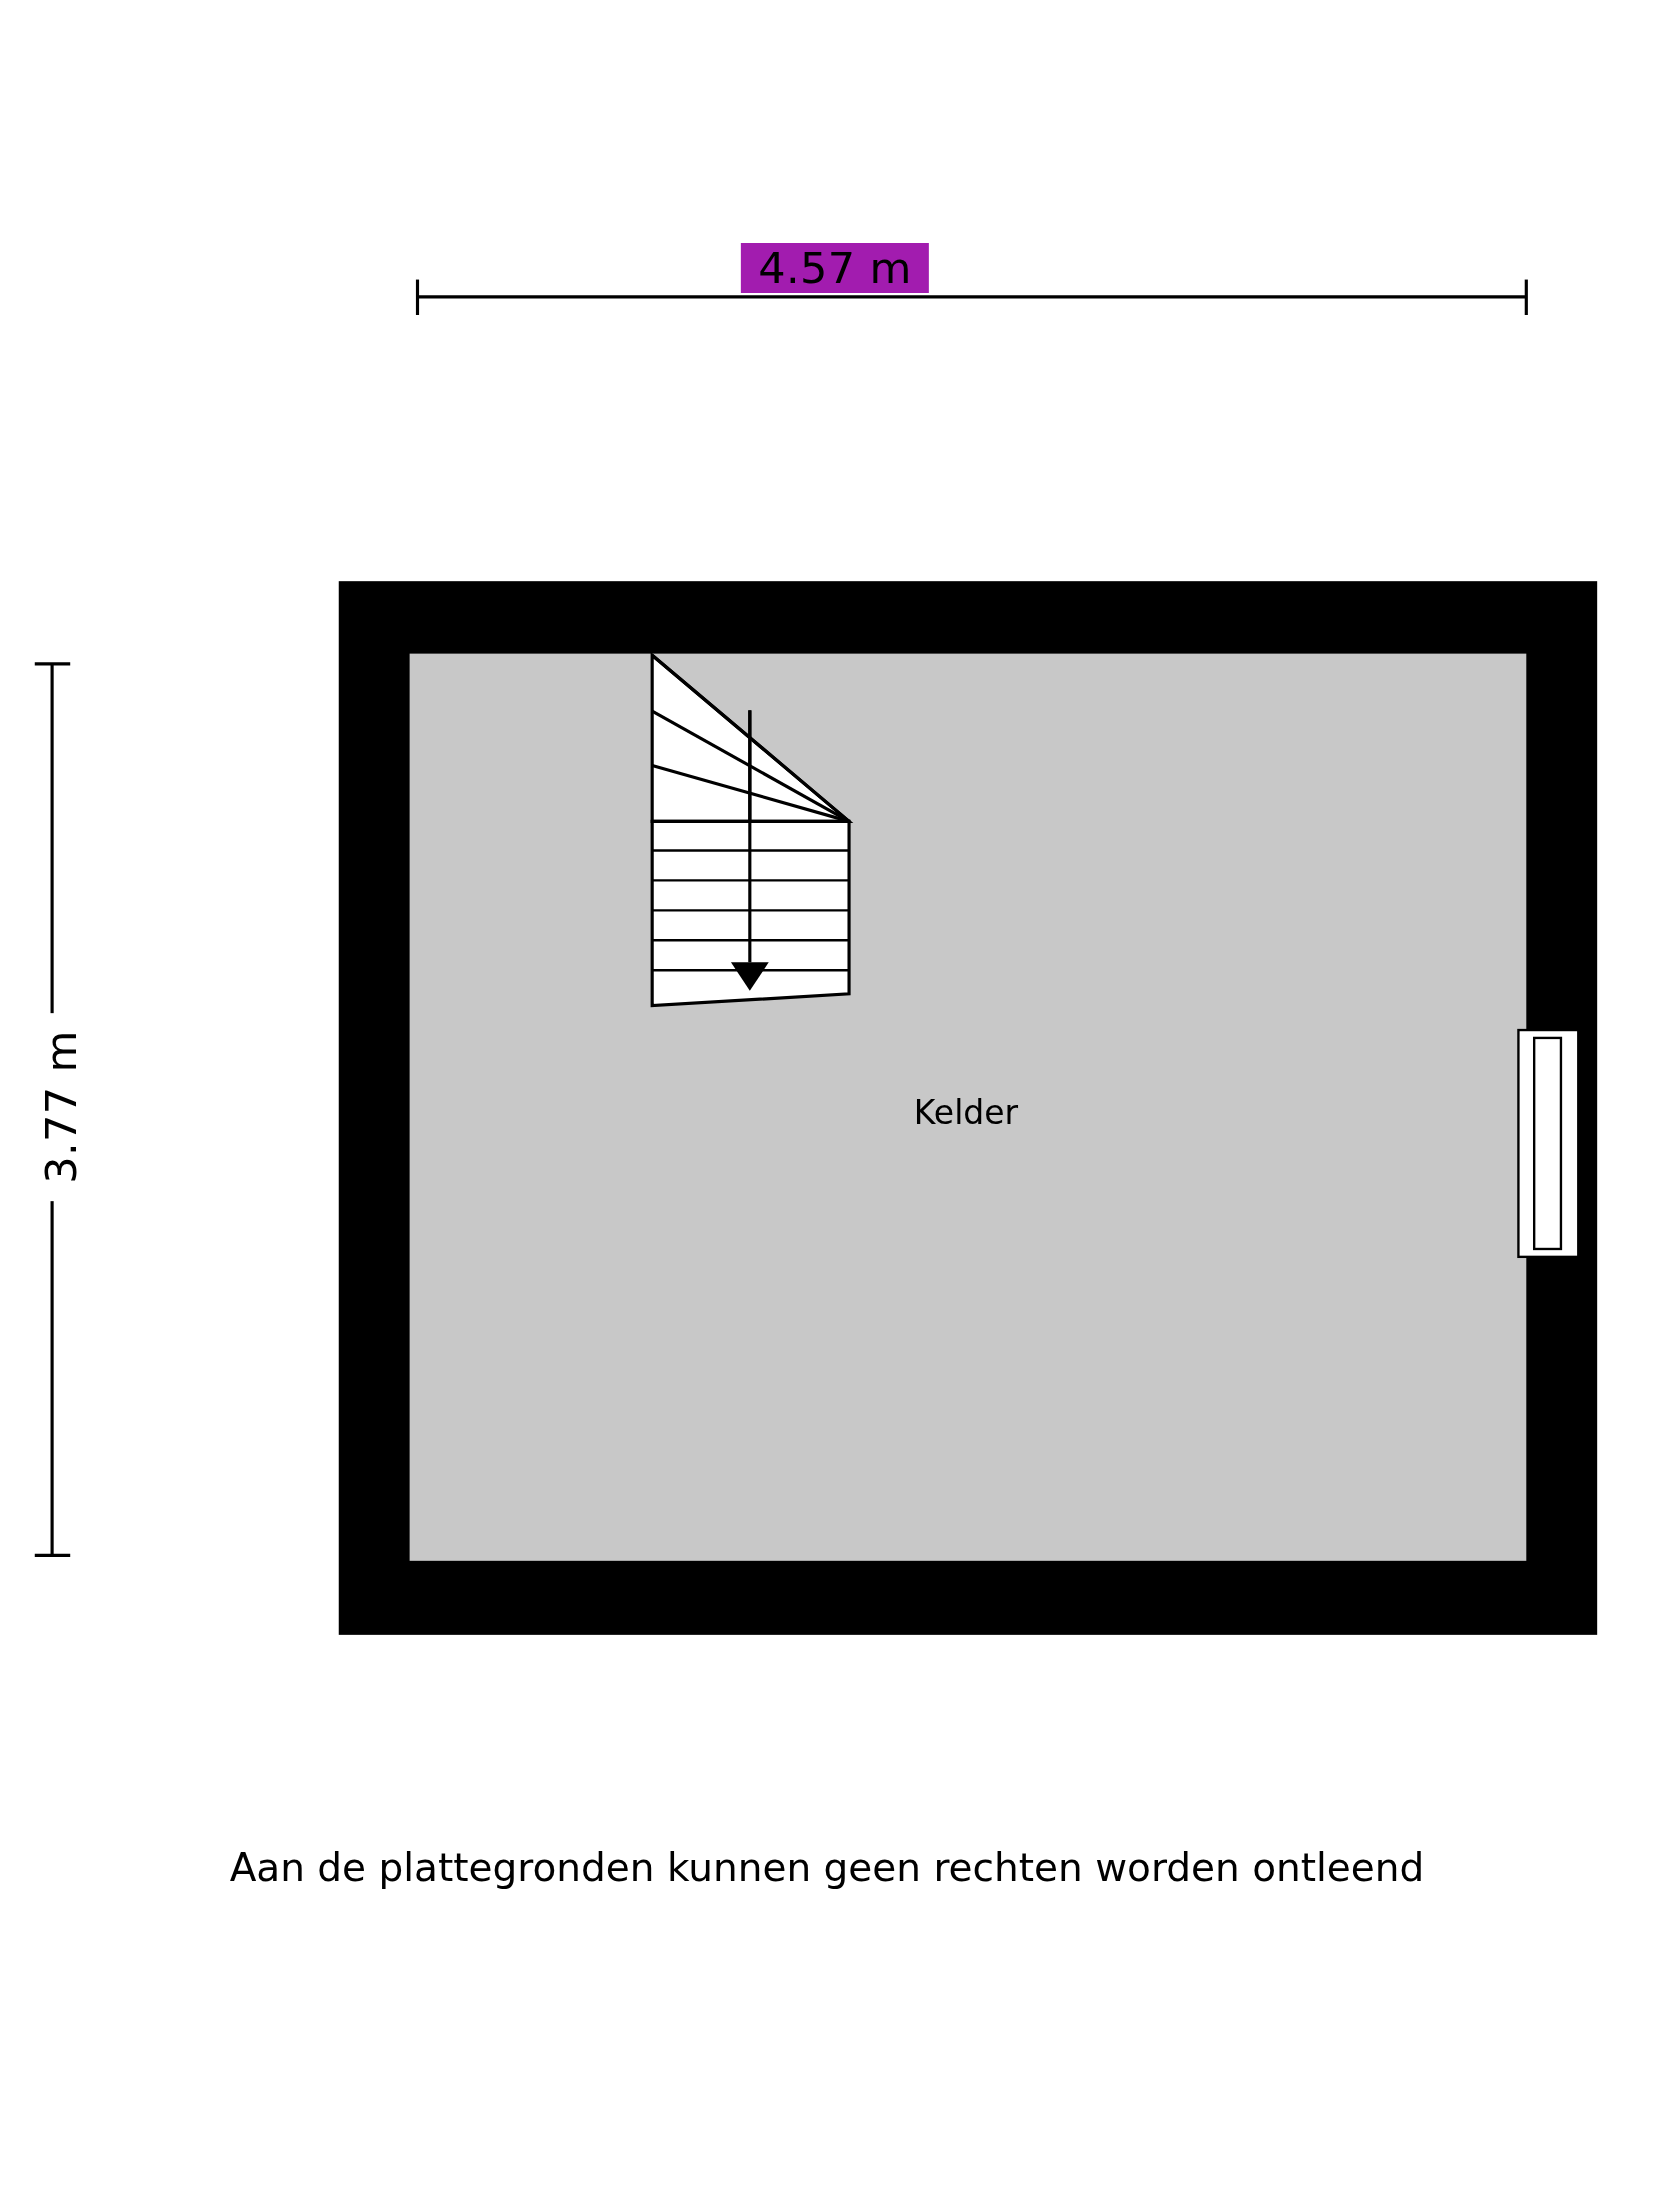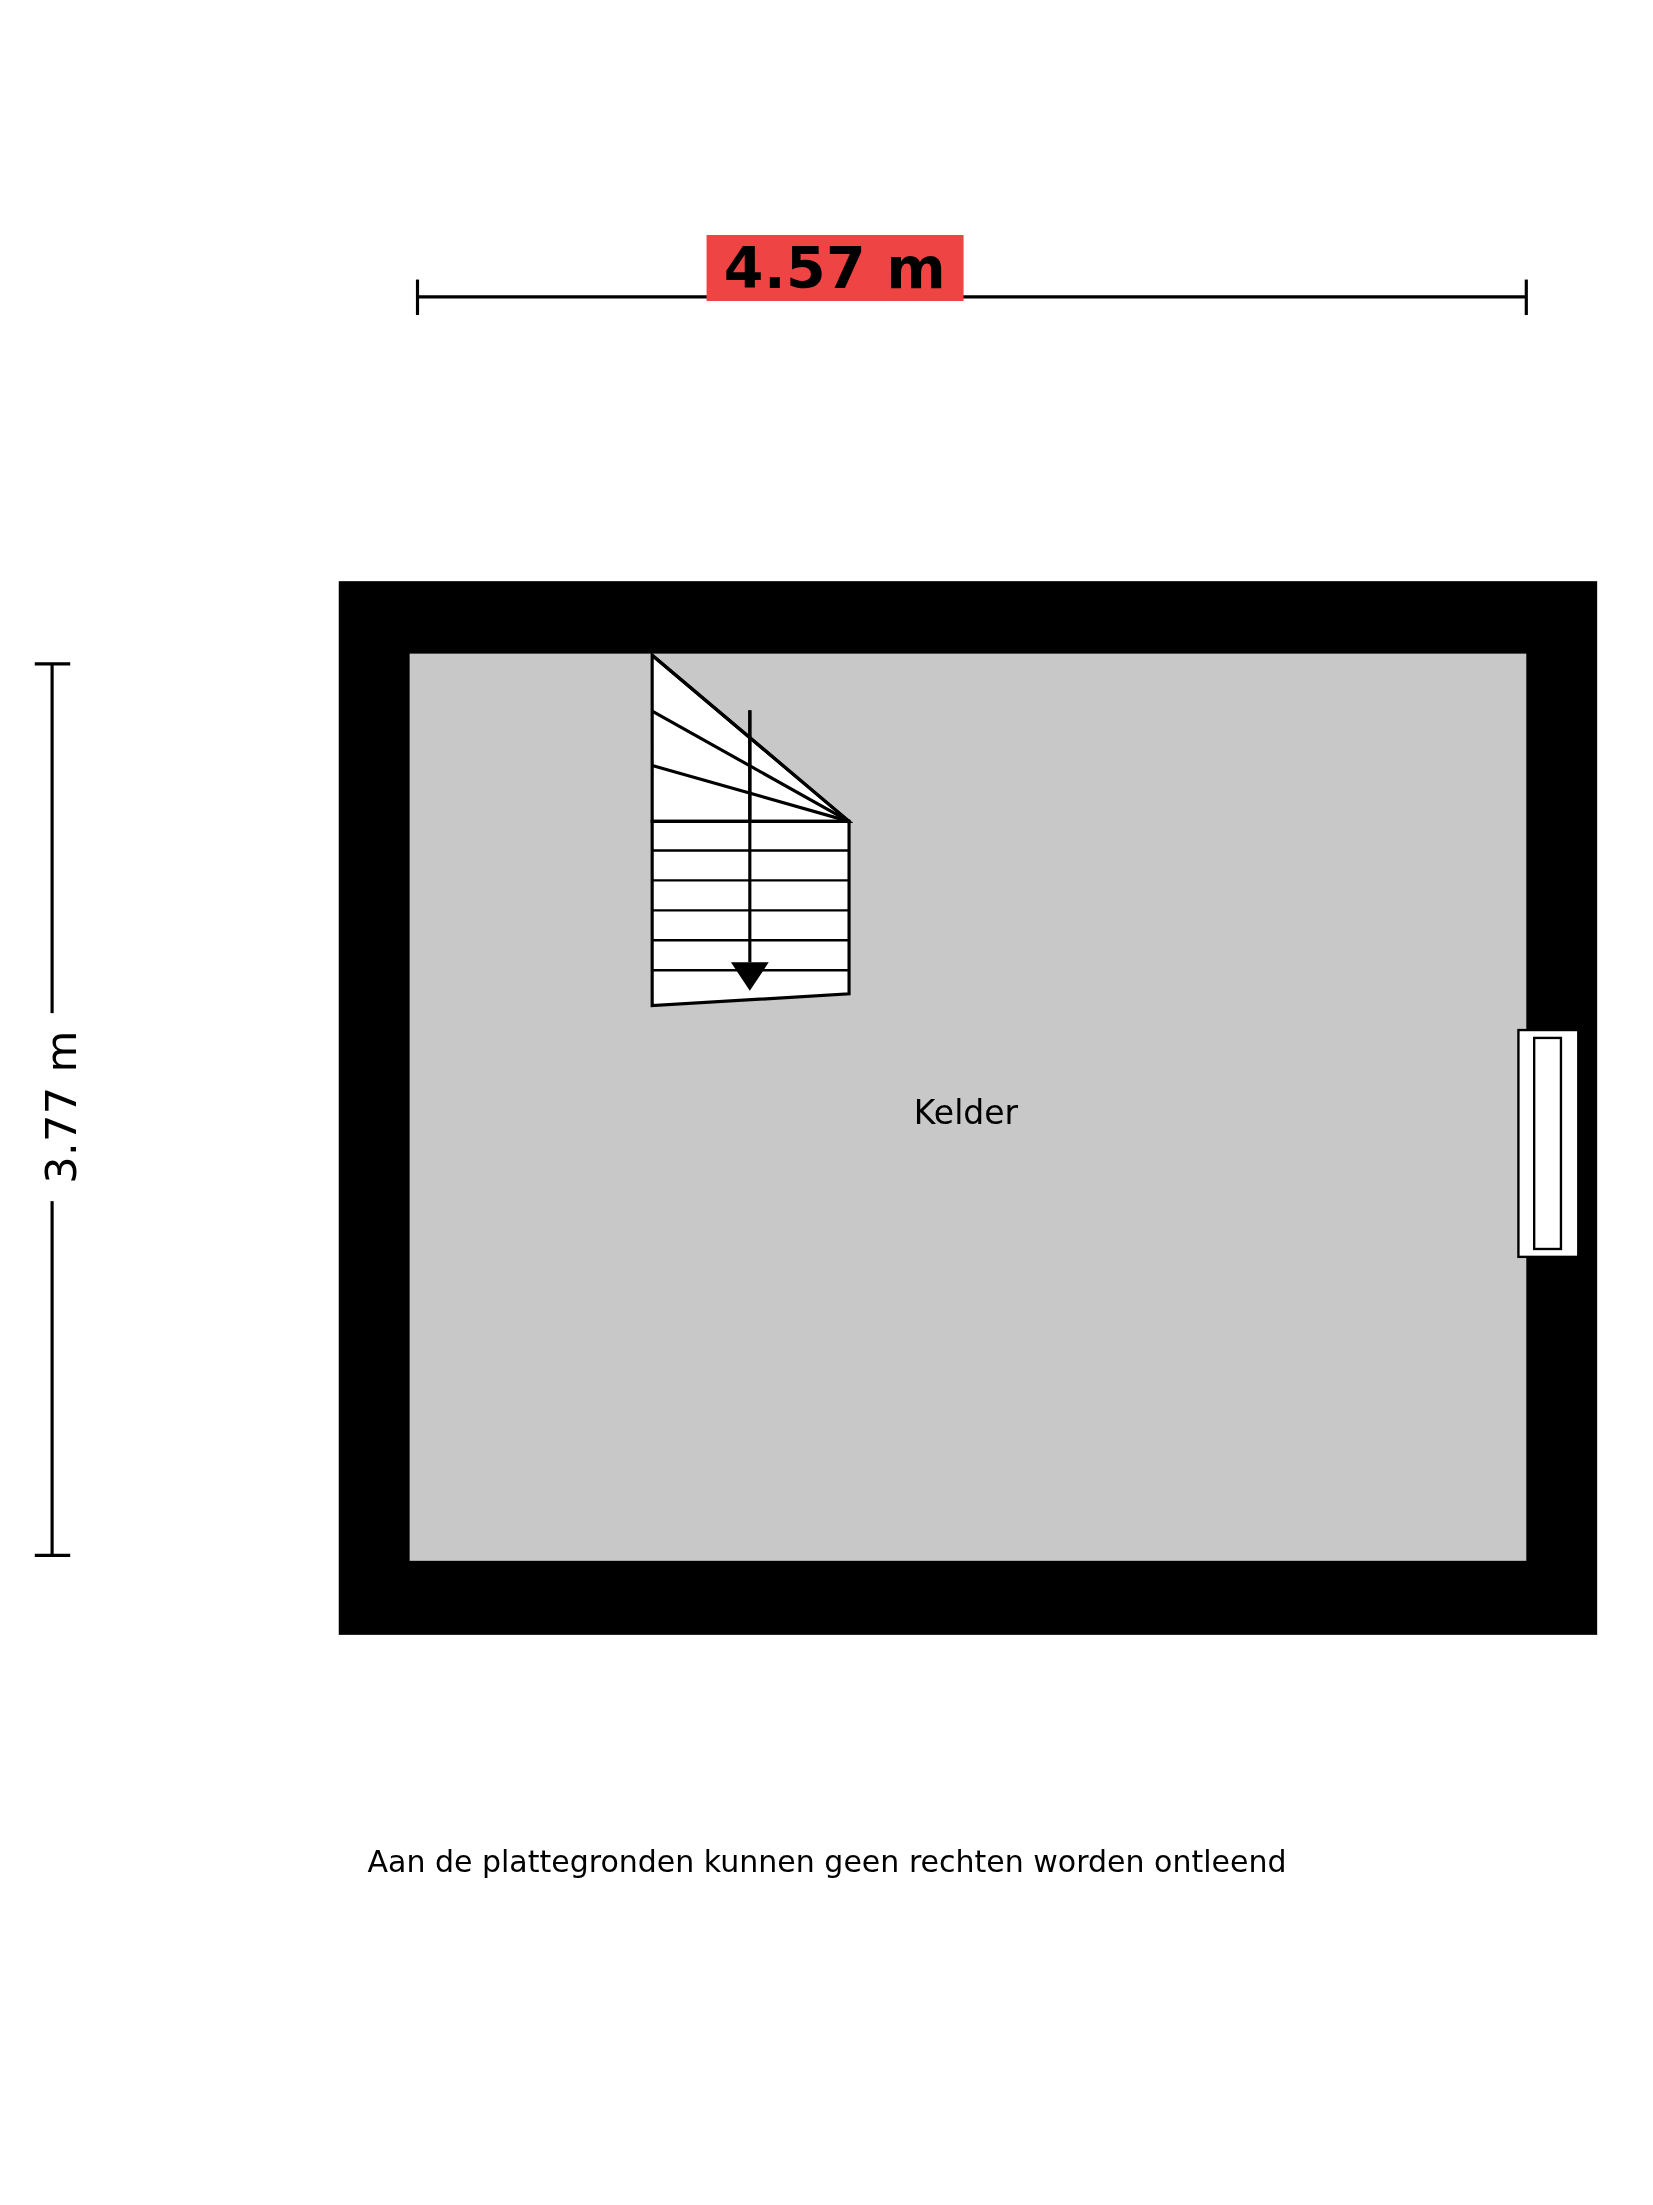--- a/index.html
+++ b/index.html
@@ -23,26 +23,25 @@
     width: 1654px;
     height: 2205px;
   }
 
   
   .dim-label-top {
     position: absolute;
     left: 835px;
     top: 268px;
     transform: translate(-50%, -50%);
-    font-size: 57px;
+    font-size: 43px;
     letter-spacing: 0.4px;
     white-space: nowrap;
-    background: #ef4444;
+    background: #a21caf;
     padding: 0 17.3px;
-    font-weight: bold;
   }
 
   
   .dim-label-left {
     position: absolute;
     left: 61px;
     top: 1107px;
     transform: translate(-50%, -50%) rotate(-90deg);
     transform-origin: center center;
     font-size: 43px;
@@ -63,21 +62,21 @@
   }
 
   
   .footer {
     position: absolute;
     left: 50%;
     transform: translateX(-50%);
     top: 1843px;
     width: 1383px;
     text-align: center;
-    font-size: 30px;
+    font-size: 39px;
     line-height: 1.28;
   }
   .footer-line {
     display: block;
     white-space: nowrap;
   }
 </style>
 </head>
 <body>
 

